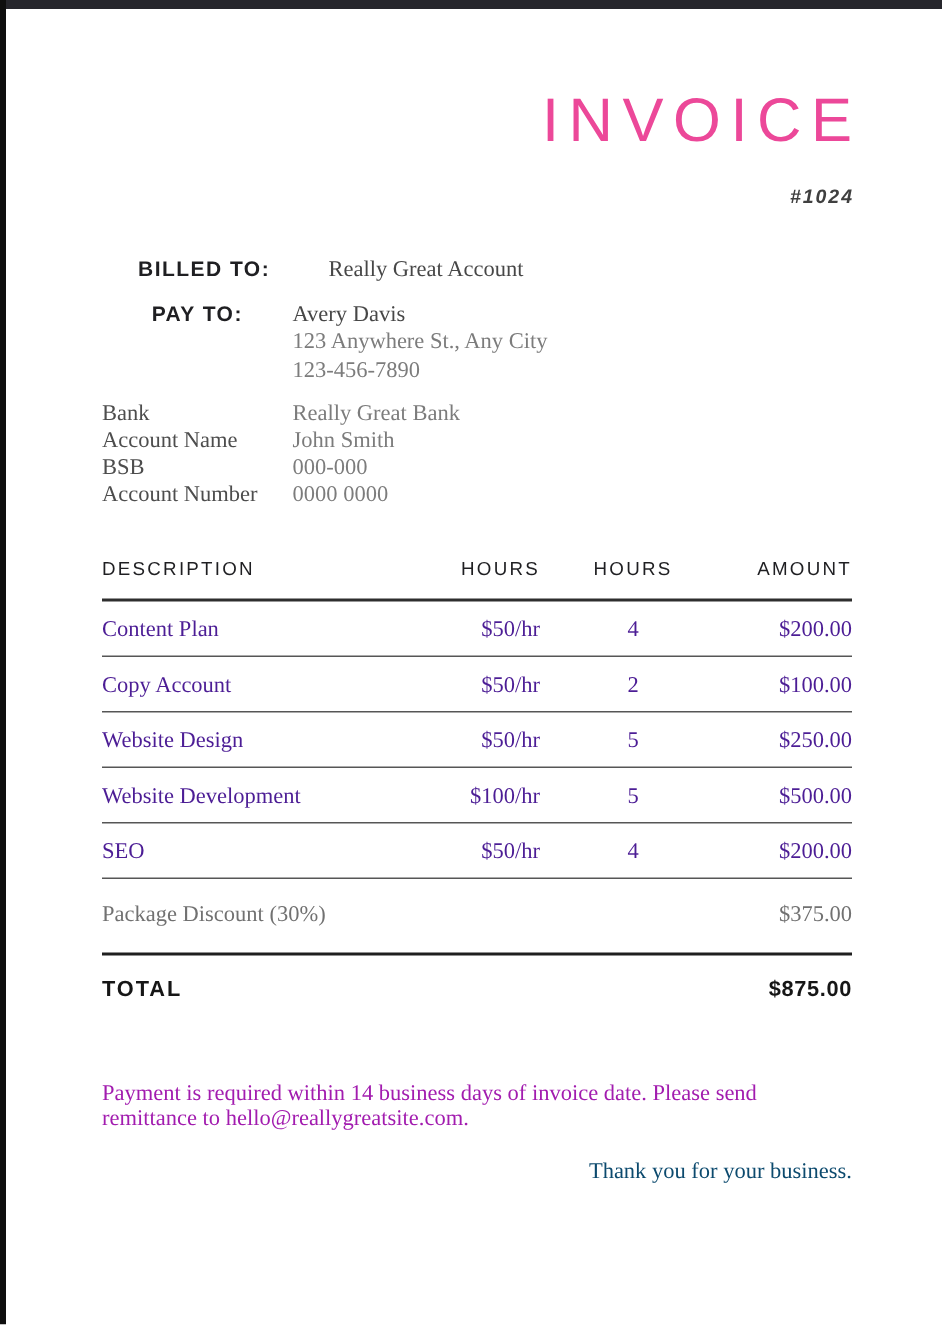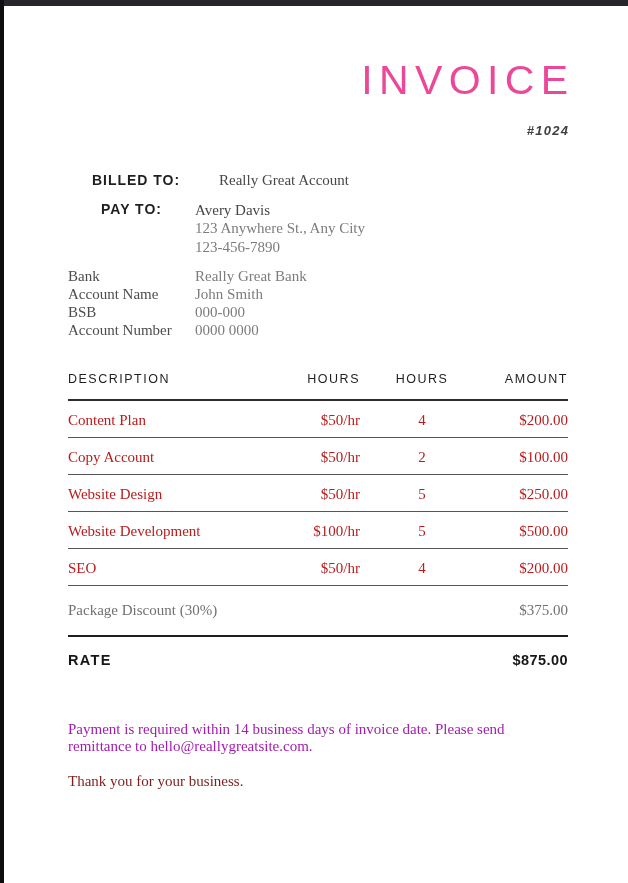--- a/index.html
+++ b/index.html
@@ -89,21 +89,21 @@
     font-family: "Liberation Sans", sans-serif;
     font-size: 12.5px;
     font-weight: 400;
     letter-spacing: 0.12em;
     color: #1f1f22;
   }
   .t-row {
     padding: 11px 0 8px 0;
     border-bottom: 1.5px solid #565656;
     font-size: 15px;
-    color: #b91c1c;
+    color: #4c1d95;
     line-height: 17px;
   }
   .col-rate { text-align: right; }
   .col-hours { text-align: center; }
   .col-amount { text-align: right; }
   
   .subtotal-block {
     padding: 14px 0 13px 0;
     border-bottom: 2px solid #1f1f1f;
   }
@@ -131,21 +131,22 @@
   .footer-terms {
     font-size: 15px;
     color: #a21caf;
     line-height: 17.5px;
     max-width: 502px;
     margin-top: 42px;
   }
   .footer-thanks {
     margin-top: 17px;
     font-size: 15px;
-    color: #7f1d1d;
+    color: #0c4a6e;
+    text-align: right;
   }
 </style>
 </head>
 <body>
 
 <div class="top-bar"></div>
 <div class="left-strip"></div>
 
 <div class="page">
 
@@ -227,21 +228,21 @@
   </div>
 
   <div class="subtotal-block">
     <div class="subtotal-row">
       <div>Package Discount (30%)</div>
       <div>$375.00</div>
     </div>
   </div>
 
   <div class="total-row">
-    <div class="total-label">RATE</div>
+    <div class="total-label">TOTAL</div>
     <div class="total-value">$875.00</div>
   </div>
 
   <div class="footer">
     <div class="footer-terms">Payment is required within 14 business days of invoice date. Please send remittance to hello@reallygreatsite.com.</div>
     <div class="footer-thanks">Thank you for your business.</div>
   </div>
 
 </div>
 

